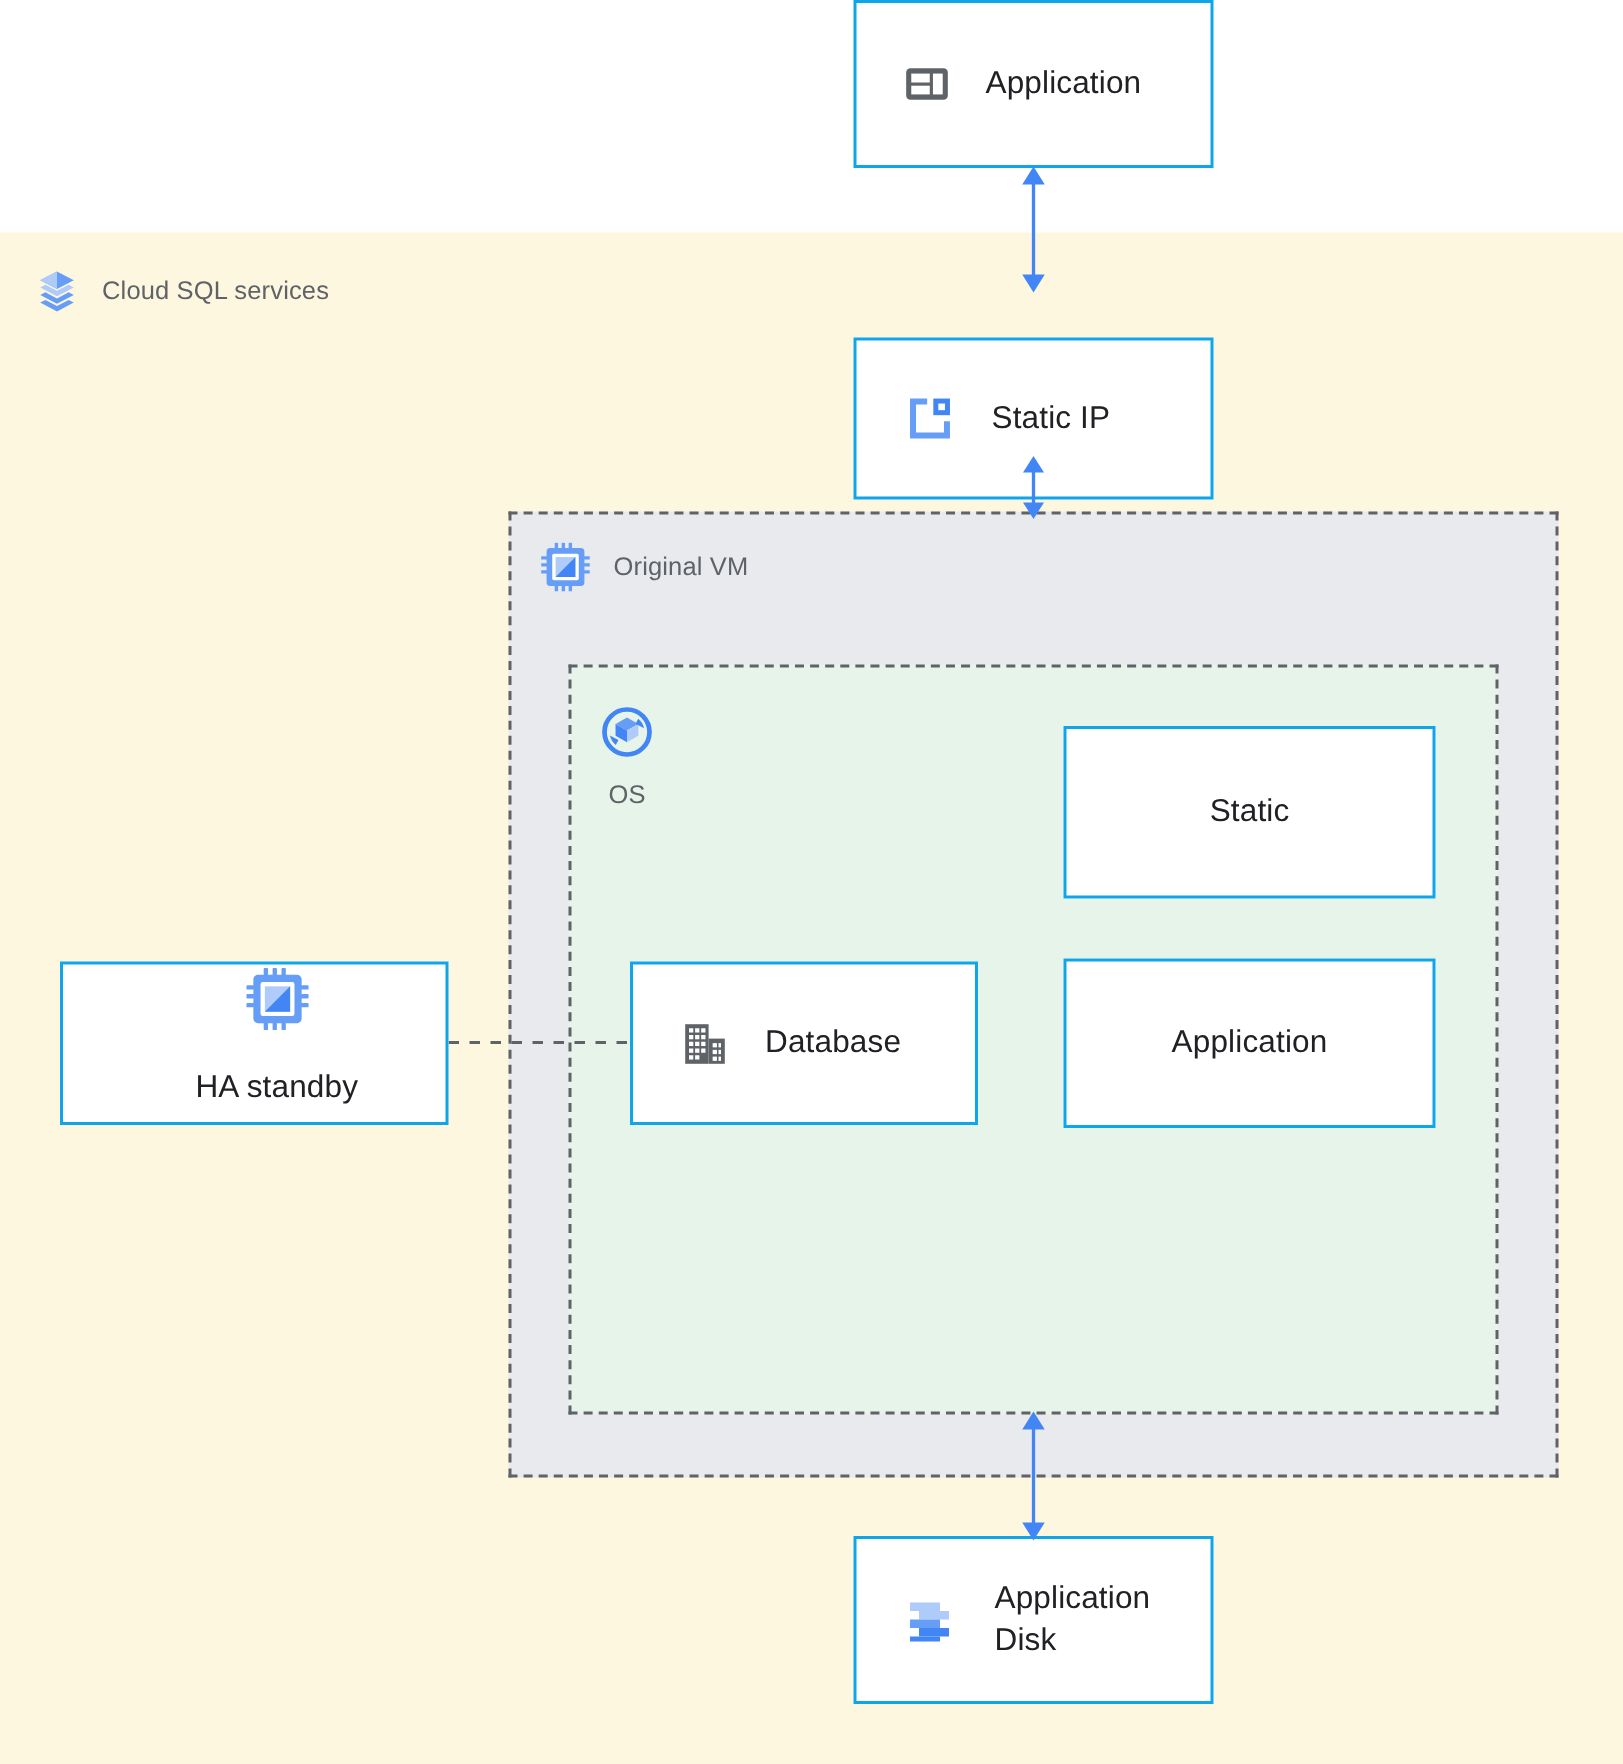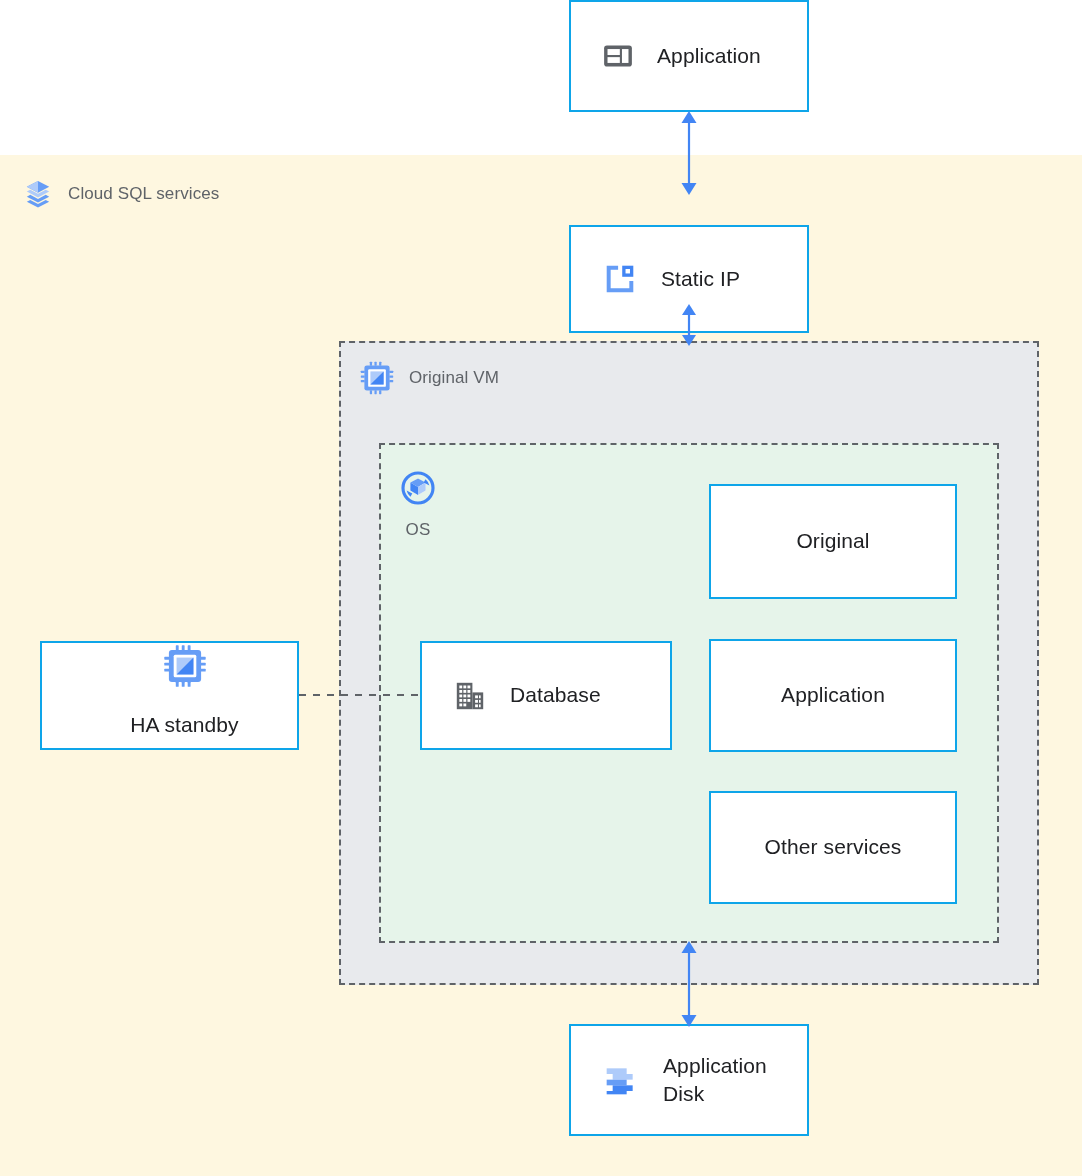--- a/index.html
+++ b/index.html
@@ -86,21 +86,21 @@
   .box-label {
     font-size: 21px;
     color: #202124;
     line-height: 1.34;
     letter-spacing: 0.1px;
   }
 
   .box-application   { left: 569px; top: 0px;    width: 240px; height: 112px; }
   .box-staticip      { left: 569px; top: 193px;  width: 240px; height: 108px; margin-top: 32px; }
   .box-hastandby     { left: 40px;  top: 641px;  width: 259px; height: 109px; flex-direction: column; }
-  .box-database      { left: 420px; top: 641px;  width: 252px; height: 109px; }
+  .box-database      { left: 420px; top: 641px;  width: 232px; height: 109px; }
   .box-logging       { left: 709px; top: 484px;  width: 248px; height: 115px; }
   .box-monitoring    { left: 709px; top: 639px;  width: 248px; height: 113px; }
   .box-other         { left: 709px; top: 791px;  width: 248px; height: 113px; }
   .box-persistent    { left: 569px; top: 1024px; width: 240px; height: 112px; }
 
   
   .conn { position: absolute; }
   .conn-app-ip   { left: 659px; top: 110px;  width: 60px; height: 86px; }
   .conn-ip-vm    { left: 659px; top: 303px;  width: 60px; height: 44px; }
   .conn-vm-pd    { left: 659px; top: 940px;  width: 60px; height: 88px; }
@@ -249,30 +249,27 @@
           <rect x="18.0" y="14.6" width="1.1" height="1.9"></rect>
           <rect x="15.4" y="17.6" width="1.9" height="1.9"></rect>
           <rect x="18.0" y="17.6" width="1.1" height="1.9"></rect>
         </g>
       </svg>
     </span>
     <span class="box-label">Database</span>
   </div>
 
   <div class="box text-only box-logging">
-    <span class="box-label">Original</span>
+    <span class="box-label">Static</span>
   </div>
 
   <div class="box text-only box-monitoring">
     <span class="box-label">Application</span>
   </div>
 
-  <div class="box text-only box-other">
-    <span class="box-label">Other services</span>
-  </div>
 
   <div class="box with-icon box-persistent">
     <span>
       <svg class="icon" width="40" height="40" viewBox="0 0 24 24">
         <path d="M3.4 5.0h12.0v3.4H3.4z" fill="#aecbfa"></path>
         <path d="M7.0 8.4h12.0v3.4H7.0z" fill="#aecbfa"></path>
         <path d="M3.4 11.8h12.0v3.4H3.4z" fill="#669df6"></path>
         <path d="M7.0 15.2h12.0v3.4H7.0z" fill="#4285f4"></path>
         <path d="M3.4 18.6h12.0v2.0H3.4z" fill="#4285f4"></path>
       </svg>

